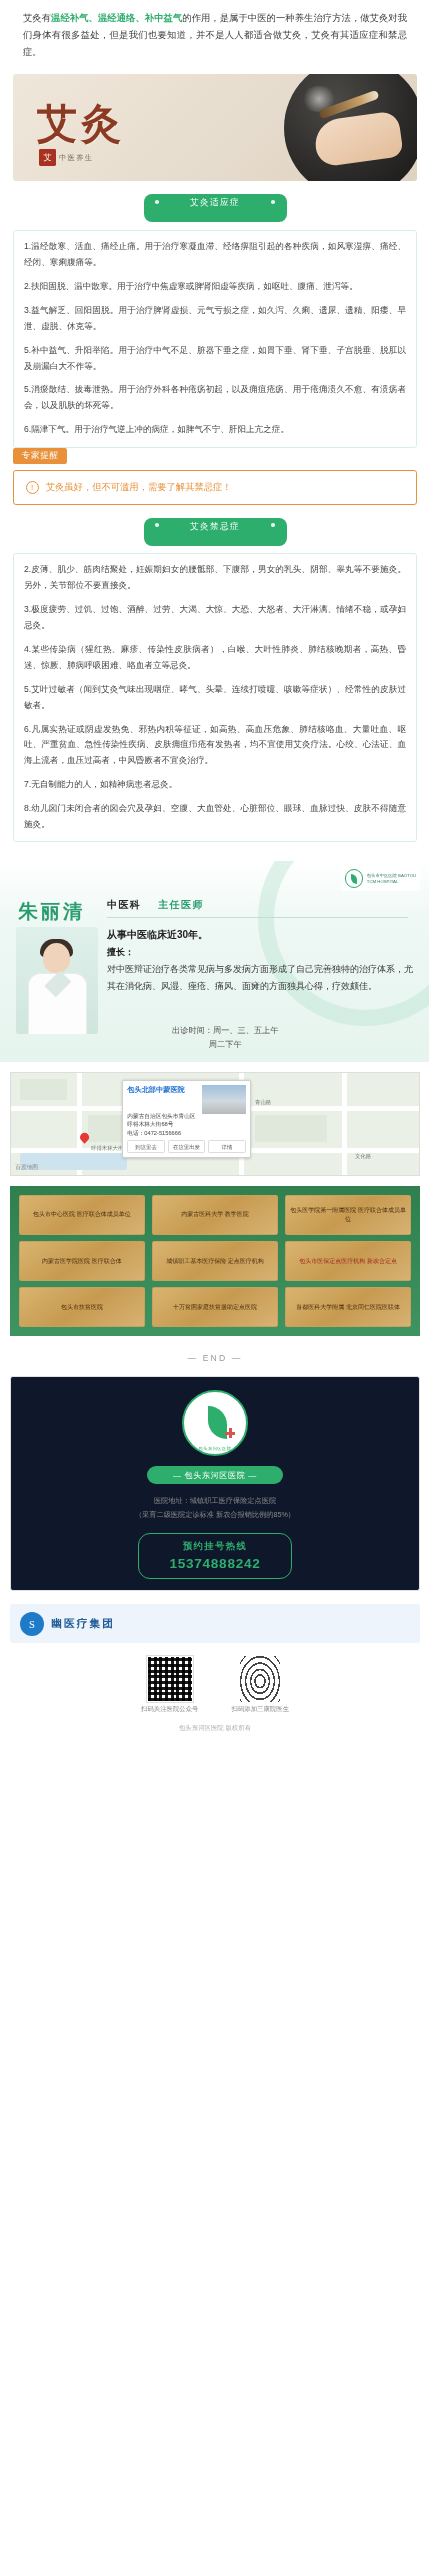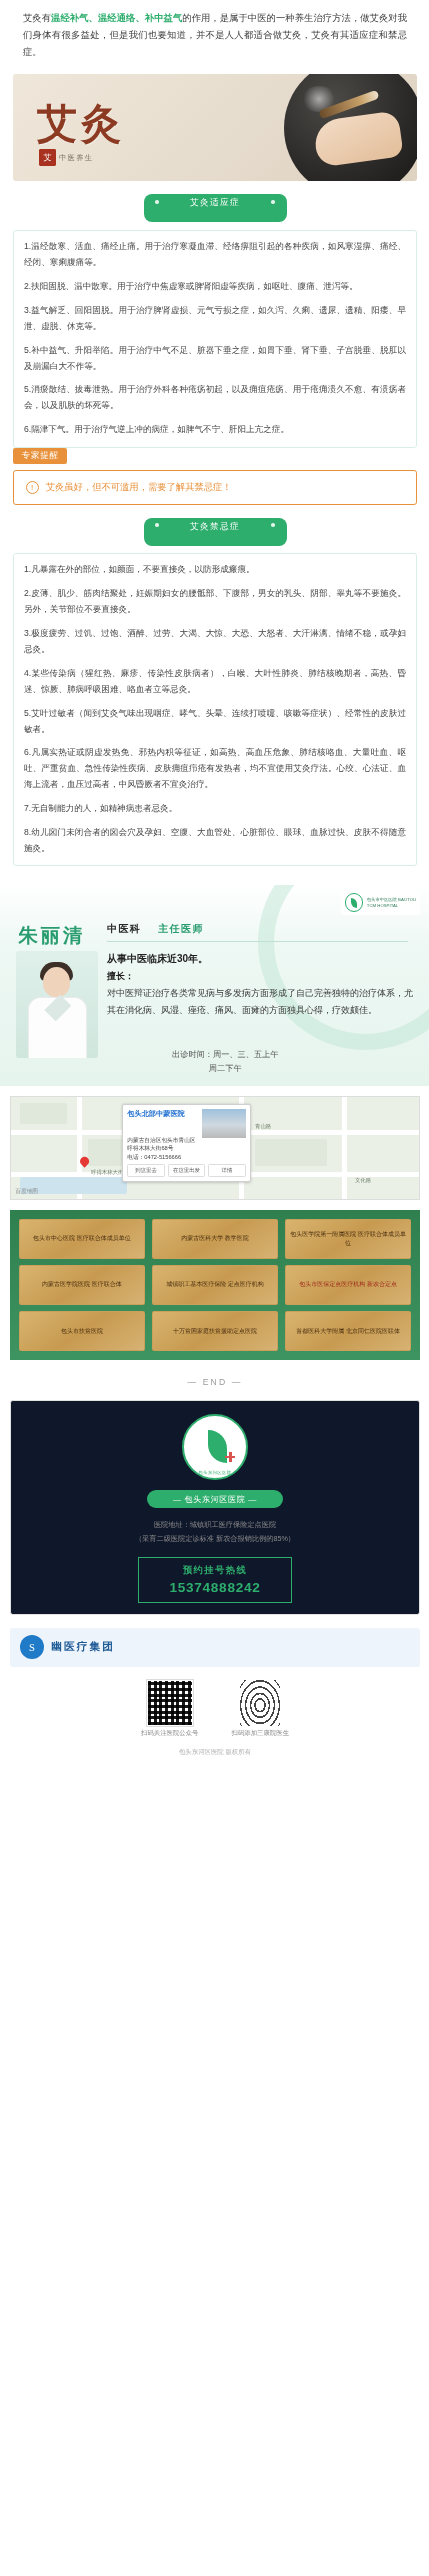--- a/index.html
+++ b/index.html
@@ -421,21 +421,21 @@
   .footer .addr {
     margin-top:10px;
     font-size:7.2px;
     line-height:1.9;
     color:#8a8a8a;
   }
   .hotline {
     margin:11.5px auto 0 auto;
     width:154px;
     border:1.4px solid #2eae6d;
-    border-radius:0;
+    border-radius:12px;
     padding:5.7px 0 7.2px 0;
   }
   .hotline .h1 {
     font-size:9.3px; color:#2eae6d; font-weight:bold; letter-spacing:1.4px;
   }
   .hotline .h2 {
     margin-top:2.9px;
     font-size:13.6px; color:#2eae6d; font-weight:bold; letter-spacing:0.7px;
   }
   .brandbar {
@@ -532,21 +532,20 @@
     <span>艾灸虽好，但不可滥用，需要了解其禁忌症！</span>
   </div>
 
   
   <div class="sec-head">
     <span class="dot-l"></span>
     <span>艾灸禁忌症</span>
     <span class="dot-r"></span>
   </div>
   <div class="card">
-    <p>1.凡暴露在外的部位，如颜面，不要直接灸，以防形成瘢痕。</p>
     <p>2.皮薄、肌少、筋肉结聚处，妊娠期妇女的腰骶部、下腹部，男女的乳头、阴部、睾丸等不要施灸。另外，关节部位不要直接灸。</p>
     <p>3.极度疲劳、过饥、过饱、酒醉、过劳、大渴、大惊、大恐、大怒者、大汗淋漓、情绪不稳，或孕妇忌灸。</p>
     <p>4.某些传染病（猩红热、麻疹、传染性皮肤病者），白喉、大叶性肺炎、肺结核晚期者，高热、昏迷、惊厥、肺病呼吸困难、咯血者立等忌灸。</p>
     <p>5.艾叶过敏者（闻到艾灸气味出现咽症、哮气、头晕、连续打喷嚏、咳嗽等症状）、经常性的皮肤过敏者。</p>
     <p>6.凡属实热证或阴虚发热免、邪热内积等征证，如高热、高血压危象、肺结核咯血、大量吐血、呕吐、严重贫血、急性传染性疾病、皮肤痈疽疖疮有发热者，均不宜使用艾灸疗法。心绞、心法证、血海上流者，血压过高者，中风昏厥者不宜灸治疗。</p>
     <p>7.无自制能力的人，如精神病患者忌灸。</p>
     <p>8.幼儿囟门未闭合者的囟会穴及孕妇、空腹、大血管处、心脏部位、眼球、血脉过快、皮肤不得随意施灸。</p>
   </div>
 
   

